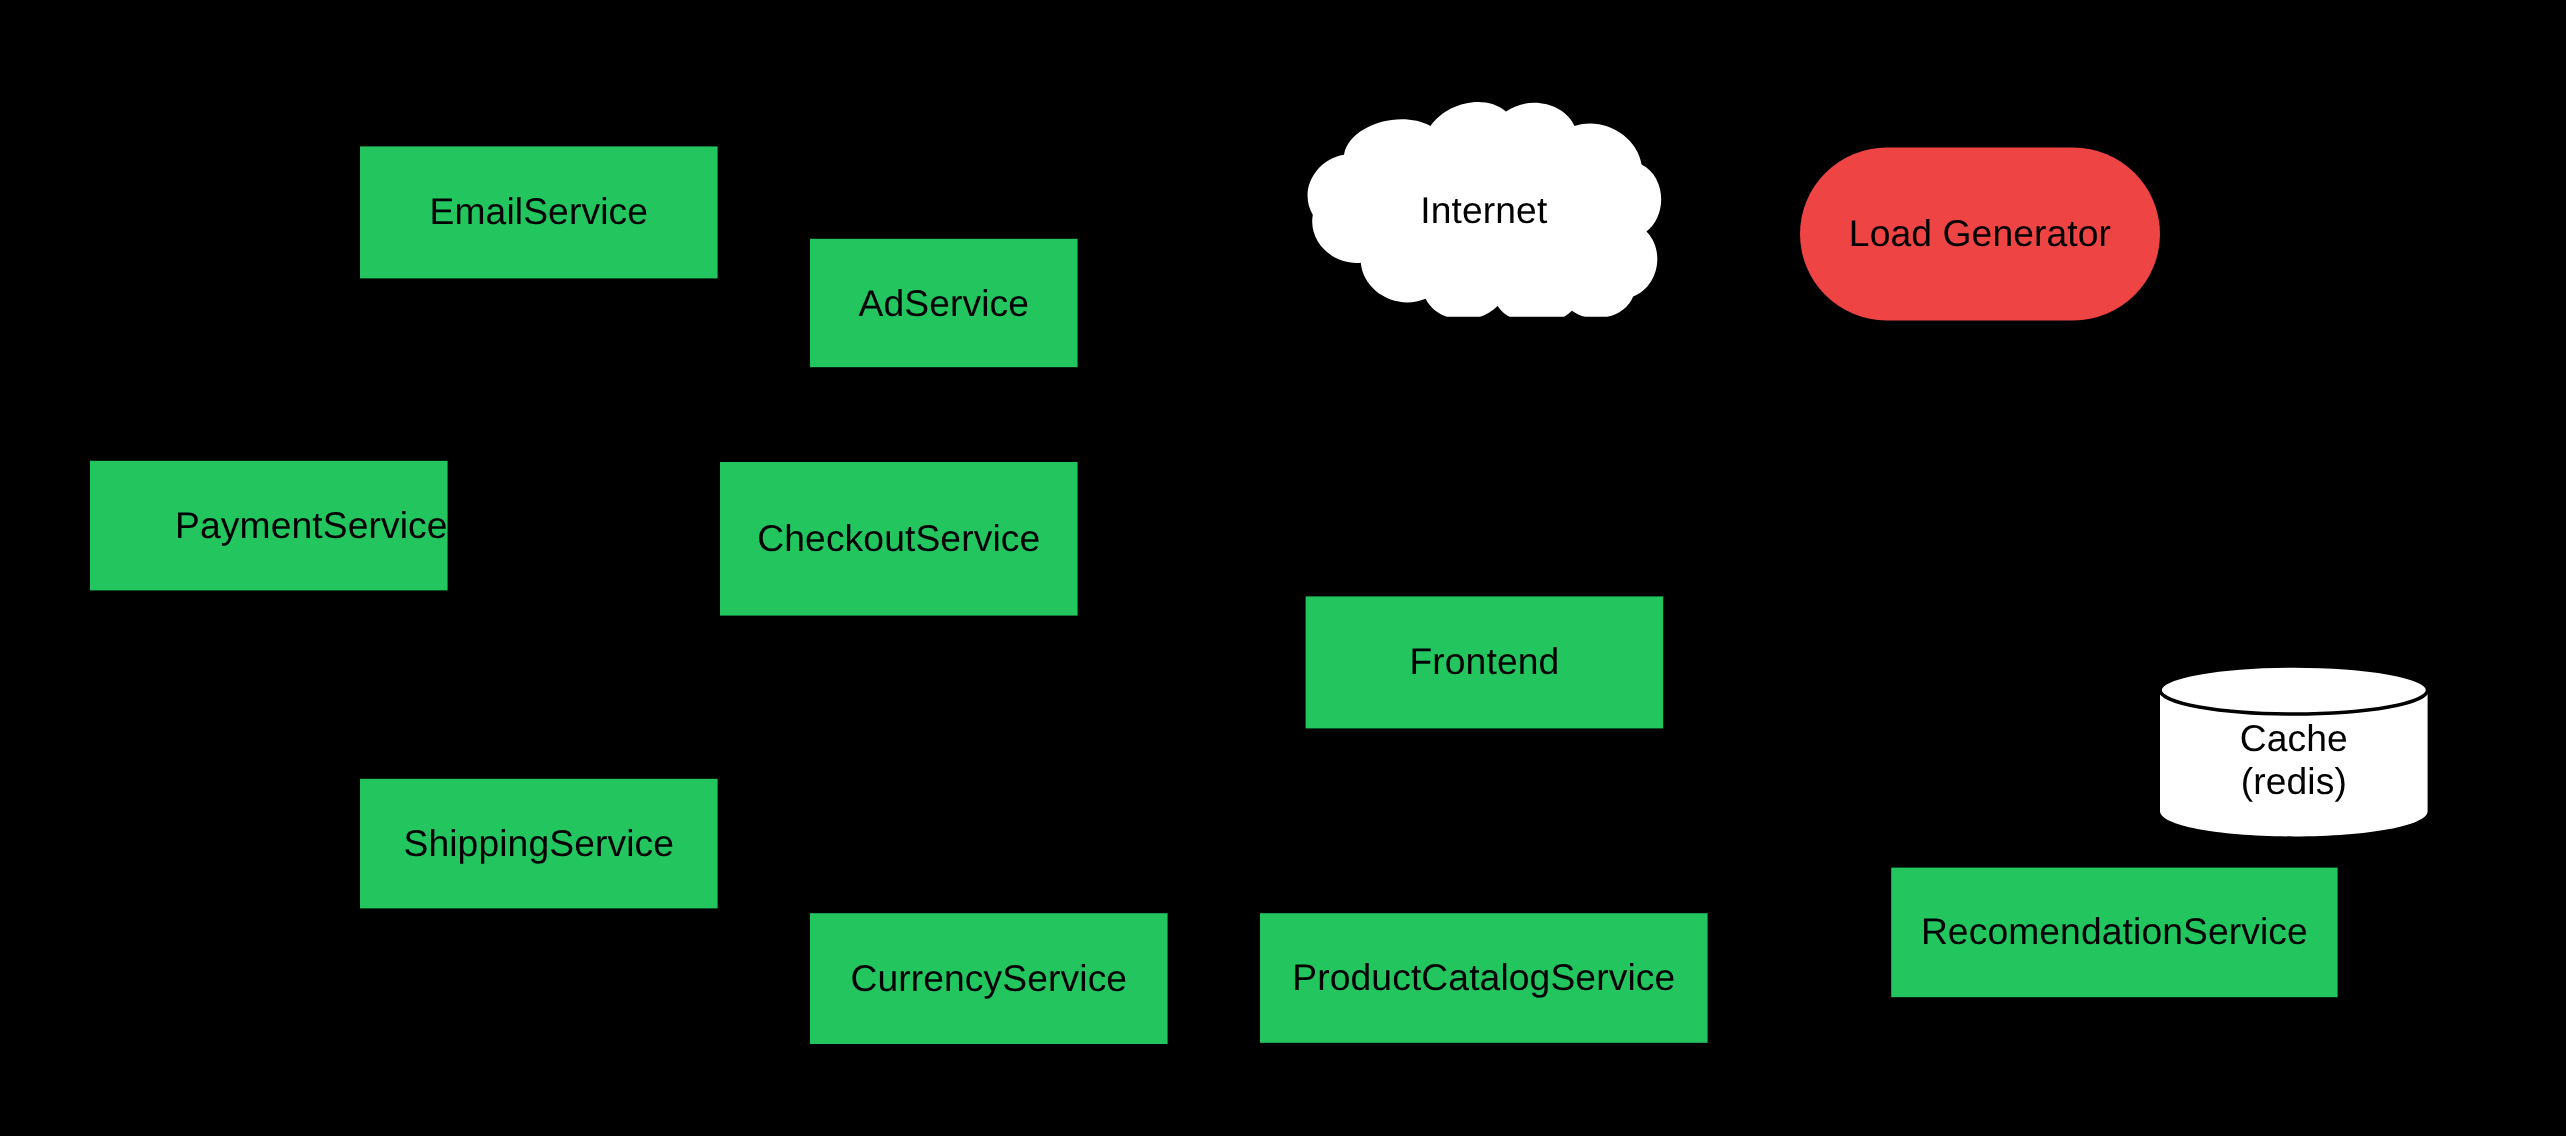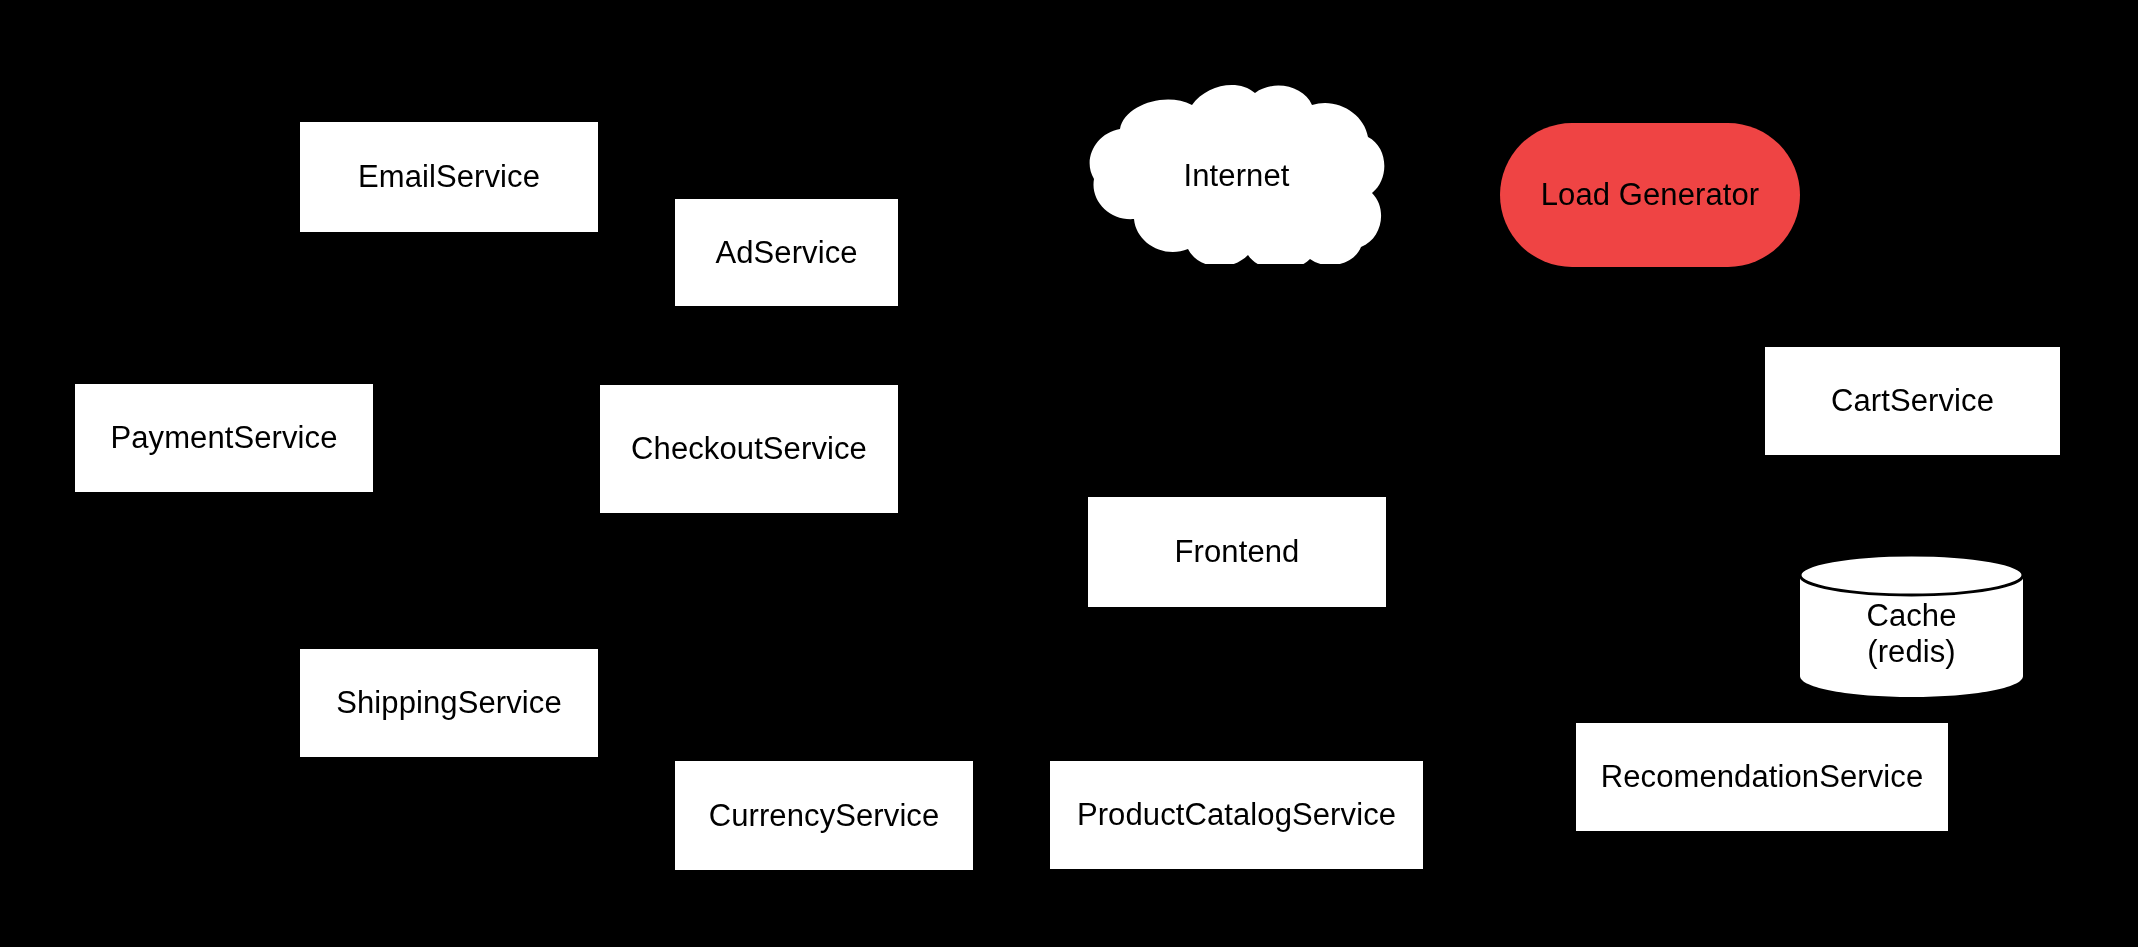--- a/index.html
+++ b/index.html
@@ -27,21 +27,21 @@
     text-align: center;
     color: #000000;
     font-family: "Liberation Sans", sans-serif;
     font-size: 31px;
     line-height: 1.16;
     font-weight: 400;
     letter-spacing: 0.1px;
     -webkit-font-smoothing: antialiased;
   }
   .node.rect {
-    background: #ffffff;
+    background: #22c55e;
   }
   .node.stadium {
     background: #ef4444;
   }
   .node.shape-host {
     background: transparent;
   }
   .node .label {
     position: relative;
     z-index: 3;
@@ -76,28 +76,25 @@
     </div>
     <div class="node shape-host" style="left: 1088px; top: 83px; width: 297px; height: 181px;">
       <svg class="shape-svg" viewBox="0 0 297 181" preserveAspectRatio="none" xmlns="http://www.w3.org/2000/svg">
         <path fill="#ffffff" d="M 104 22 C 118 2 150 -5 167 10 C 186 -4 216 3 224 22 C 248 14 276 30 280 54 C 300 64 302 96 284 110 C 300 126 294 156 273 164 C 266 182 238 188 222 176 C 206 192 172 190 160 172 C 142 190 110 186 100 166 C 76 176 48 160 46 136 C 22 138 2 118 6 96 C -6 76 8 50 32 46 C 36 22 78 8 104 22 Z"></path>
       </svg>
       <span class="label cloud-label">Internet</span>
     </div>
     <div class="node stadium" style="left: 1500px; top: 123px; width: 300px; height: 144px; border-radius: 72px;">
       <span class="label">Load Generator</span>
     </div>
-    <div class="node rect" style="left: 75px; top: 384px; width: 298px; height: 108px;">
+    <div class="node rect" style="left: 75px; top: 384px; width: 298px; height: 108px; justify-content: flex-end;">
       <span class="label">PaymentService</span>
     </div>
     <div class="node rect" style="left: 600px; top: 385px; width: 298px; height: 128px;">
       <span class="label">CheckoutService</span>
-    </div>
-    <div class="node rect" style="left: 1765px; top: 347px; width: 295px; height: 108px;">
-      <span class="label">CartService</span>
     </div>
     <div class="node rect" style="left: 1088px; top: 497px; width: 298px; height: 110px;">
       <span class="label">Frontend</span>
     </div>
     <div class="node shape-host" style="left: 1798px; top: 553px; width: 227px; height: 145px;">
       <svg class="shape-svg" viewBox="0 0 227 145" preserveAspectRatio="none" xmlns="http://www.w3.org/2000/svg">
         <path fill="#ffffff" d="M 2 22 L 2 123 C 2 135 52 144 113.5 144 C 175 144 225 135 225 123 L 225 22 Z"></path>
         <ellipse cx="113.5" cy="22" rx="111.5" ry="20" fill="#ffffff" stroke="#000000" stroke-width="3"></ellipse>
       </svg>
       <span class="label cyl-label">Cache

